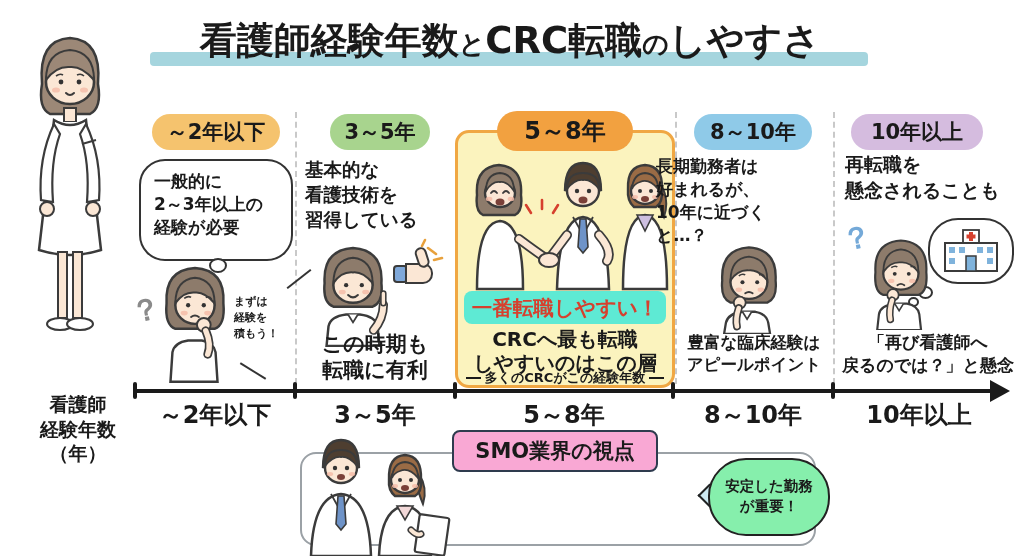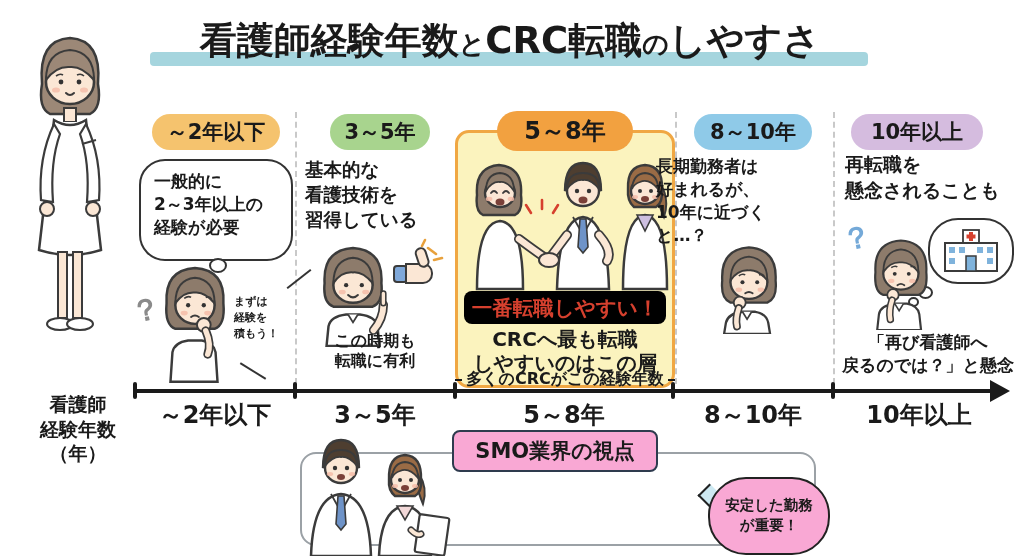--- a/index.html
+++ b/index.html
@@ -24,21 +24,21 @@
   .axis-line{left:133px;top:389px;width:860px;height:4px;background:#1a1a1a;border-radius:2px;}
   .axis-arrow{left:990px;top:380px;width:0;height:0;border-left:20px solid #1a1a1a;border-top:11px solid transparent;border-bottom:11px solid transparent;}
   .tick{top:382px;width:4px;height:17px;background:#1a1a1a;border-radius:2px;}
   .axis-label{top:399px;text-align:center;font-weight:bold;font-size:24px;}
   
   .coltext{font-weight:bold;line-height:1.35;}
   .slash{border-top:2.5px solid #333;width:30px;height:0;}
   .note-line{width:15px;height:0;border-top:2.5px solid #1a1a1a;}
   
   .panel{background:#FBF3BE;border:3.5px solid #F0A743;border-radius:14px;box-sizing:border-box;}
-  .redband{background:#000000;border-radius:8px;display:flex;align-items:center;justify-content:center;color:#D6402E;font-weight:bold;font-size:20.5px;}
+  .redband{background:#5eead4;border-radius:8px;display:flex;align-items:center;justify-content:center;color:#D6402E;font-weight:bold;font-size:20.5px;}
   
   .smo-box{border:2.5px solid #9ba1a6;border-radius:16px;box-sizing:border-box;}
   .smo-badge{background:#CFE9F1;border:2.5px solid #2E3B4E;border-radius:8px;display:flex;align-items:center;justify-content:center;font-weight:bold;font-size:21px;z-index:3;}
   .smo-bubble{background:#CDE9F2;border:2.5px solid #222;border-radius:38px;display:flex;align-items:center;justify-content:center;text-align:center;font-weight:bold;font-size:14.5px;line-height:1.35;z-index:3;}
   .smo-bubble-tail{width:15px;height:15px;background:#CDE9F2;border-left:2.5px solid #222;border-bottom:2.5px solid #222;transform:rotate(45deg);z-index:2;}
   .qmark{font-weight:bold;z-index:4;}
   svg{display:block;}
 </style>
 </head>
 <body>
@@ -128,21 +128,21 @@
     <path d="M70,96 Q80,84 80,70" stroke="#FBE7D5" stroke-width="6" fill="none" stroke-linecap="round"></path>
     <rect x="77.5" y="56" width="5" height="15" rx="2.5" fill="#FBE7D5" stroke="#3b3b3b" stroke-width="1.6"></rect>
   </svg>
   <svg class="abs" style="left:392px;top:238px;" width="54" height="50" viewBox="0 0 54 50">
     <path d="M36,10 L44,16 M42,22 L50,20" stroke="#E8A13C" stroke-width="2.6" stroke-linecap="round"></path>
     <path d="M30,8 L33,2" stroke="#E8A13C" stroke-width="2.6" stroke-linecap="round"></path>
     <rect x="2" y="28" width="13" height="16" rx="3" fill="#7FA8D9" stroke="#3b3b3b" stroke-width="2"></rect>
     <path d="M14,26 h17 a9,9 0 0 1 9,9 v1 a9,9 0 0 1 -9,9 H14 Z" fill="#FBE7D5" stroke="#3b3b3b" stroke-width="2"></path>
     <rect x="25" y="10" width="10" height="19" rx="5" fill="#FBE7D5" stroke="#3b3b3b" stroke-width="2" transform="rotate(-18 30 19)"></rect>
   </svg>
-  <div class="abs coltext pre" style="left:295px;top:331px;width:160px;text-align:center;font-size:16px;line-height:1.25;">この時期も
+  <div class="abs coltext pre" style="left:295px;top:331px;width:160px;text-align:center;font-size:21px;line-height:1.25;">この時期も
 転職に有利</div>
 
   <div class="abs panel" style="left: 455px; top: 130px; width: 220px; height: 258px; background-color: rgb(251, 243, 190);"></div>
   <div class="abs badge" style="left: 497px; top: 111px; width: 136px; height: 40px; font-size: 24px; border-radius: 21px; background-color: rgb(242, 161, 64);">5～8年</div>
   <svg class="abs" style="left:461px;top:153px;" width="208" height="138" viewBox="0 0 208 138">
 
     <path d="M16,136 Q16,70 39,68 Q62,70 62,136 Z" fill="#fff" stroke="#3b3b3b" stroke-width="2.5"></path>
     <path d="M16,42 Q14,14 38,12 Q62,14 60,42 Q62,58 54,62 L22,62 Q14,58 16,42 Z" fill="#8D7B6B" stroke="#3b3b3b" stroke-width="2.4"></path>
     <ellipse cx="39" cy="40" rx="15" ry="14" fill="#FBE7D5" stroke="#3b3b3b" stroke-width="2.4"></ellipse>
     <path d="M25,38 Q25,21 39,20 Q53,21 53,38 Q46,28 39,29 Q31,28 25,38 Z" fill="#8D7B6B" stroke="#3b3b3b" stroke-width="1.8"></path>
@@ -181,21 +181,21 @@
       <circle cx="190" cy="38" r="2" fill="#333"></circle>
     <ellipse cx="184" cy="46" rx="4" ry="3" fill="#7A4038"></ellipse>
     <ellipse cx="174" cy="44" rx="3" ry="2" fill="#F5BCA8" opacity="0.85"></ellipse>
       <ellipse cx="194" cy="44" rx="3" ry="2" fill="#F5BCA8" opacity="0.85"></ellipse>
   </svg>
   <div class="abs redband" style="left: 464px; top: 291px; width: 202px; height: 33px; color: rgb(214, 64, 46);">一番転職しやすい！</div>
   <div class="abs coltext pre" style="left:455px;top:327px;width:220px;text-align:center;font-size:20px;line-height:1.2;">CRCへ最も転職
 しやすいのはこの層</div>
   <div class="abs" style="left:455px;top:369px;width:220px;display:flex;align-items:center;justify-content:center;gap:4px;">
     <div class="note-line"></div>
-    <span class="bold" style="font-size:16px;white-space:nowrap;text-align:right;">多くのCRCがこの経験年数</span>
+    <span class="bold" style="font-size:13px;white-space:nowrap;text-align:right;">多くのCRCがこの経験年数</span>
     <div class="note-line"></div>
   </div>
 
   <div class="abs badge" style="left: 694px; top: 114px; width: 118px; height: 36px; background-color: rgb(143, 202, 232);">8～10年</div>
   <div class="abs coltext pre" style="left:656px;top:155px;width:150px;font-size:17px;">長期勤務者は
 好まれるが、
 10年に近づくと…？</div>
   <svg class="abs" style="left:702px;top:238px;" width="92" height="96" viewBox="0 0 100 104">
     <path d="M24,104 L26,92 Q28,82 44,80 L58,80 Q70,82 72,92 L74,104 Z" fill="#fff" stroke="#3b3b3b" stroke-width="2.5"></path>
     <path d="M44,80 L49,88 L54,80" fill="#fff" stroke="#3b3b3b" stroke-width="1.8"></path>
@@ -205,20 +205,22 @@
     <path d="M40,41 q4,-3 7,-1 M62,40 q4,-2 6,2" stroke="#3b3b3b" stroke-width="1.7" fill="none"></path>
     <circle cx="44" cy="48" r="2.2" fill="#333"></circle>
       <circle cx="60" cy="48" r="2.2" fill="#333"></circle>
     <ellipse cx="40" cy="56" rx="3.6" ry="2.4" fill="#F5BCA8" opacity="0.85"></ellipse>
       <ellipse cx="64" cy="56" rx="3.6" ry="2.4" fill="#F5BCA8" opacity="0.85"></ellipse>
     <path d="M47,60 q4,-3 8,0" stroke="#3b3b3b" stroke-width="2" fill="none" stroke-linecap="round"></path>
     <circle cx="41" cy="70" r="6.5" fill="#FBE7D5" stroke="#3b3b3b" stroke-width="2"></circle>
     <path d="M40,76 Q36,88 38,96" stroke="#3b3b3b" stroke-width="8.5" fill="none" stroke-linecap="round"></path>
     <path d="M40,76 Q36,88 38,96" stroke="#FBE7D5" stroke-width="5" fill="none" stroke-linecap="round"></path>
   </svg>
+  <div class="abs coltext pre" style="left:674px;top:332px;width:160px;text-align:center;font-size:16.5px;">豊富な臨床経験は
+アピールポイント</div>
 
   <div class="abs badge" style="left: 851px; top: 114px; width: 132px; height: 36px; background-color: rgb(213, 188, 223);">10年以上</div>
   <div class="abs coltext pre" style="left:845px;top:152px;font-size:19px;">再転職を
 懸念されることも</div>
   <span class="abs qmark" style="left:842px;top:218px;font-size:30px;color:#74A9D8;transform:rotate(-12deg);">？</span>
   <div class="abs bubble" style="left:928px;top:218px;width:86px;height:66px;border-radius:30px;display:flex;align-items:center;justify-content:center;">
     <svg width="58" height="46" viewBox="0 0 58 46">
       <rect x="21" y="2" width="16" height="13" fill="#fff" stroke="#3b3b3b" stroke-width="1.8"></rect>
       <rect x="27" y="4" width="4" height="9" fill="#D6402E"></rect>
         <rect x="24.5" y="6.5" width="9" height="4" fill="#D6402E"></rect>
@@ -292,16 +294,16 @@
     <ellipse cx="112" cy="58" rx="4" ry="3" fill="#7A4038"></ellipse>
     <ellipse cx="102" cy="56" rx="3" ry="2" fill="#F5BCA8" opacity="0.85"></ellipse>
       <ellipse cx="122" cy="56" rx="3" ry="2" fill="#F5BCA8" opacity="0.85"></ellipse>
 
     <rect x="124" y="86" width="30" height="38" rx="2" fill="#fff" stroke="#3b3b3b" stroke-width="2.2" transform="rotate(8 139 105)"></rect>
     <path d="M118,100 Q124,106 128,104" stroke="#3b3b3b" stroke-width="7" fill="none" stroke-linecap="round"></path>
     <path d="M118,100 Q124,106 128,104" stroke="#FBE7D5" stroke-width="4" fill="none" stroke-linecap="round"></path>
   </svg>
   <div class="abs smo-badge" style="left: 452px; top: 430px; width: 202px; height: 38px; background-color: #f9a8d4;">SMO業界の視点</div>
   <div class="abs smo-bubble-tail" style="left:701px;top:487px;"></div>
-  <div class="abs smo-bubble pre" style="left: 708px; top: 458px; width: 118px; height: 74px; background-color: #f9a8d4; margin-top: 19px;">安定した勤務
+  <div class="abs smo-bubble pre" style="left: 708px; top: 458px; width: 118px; height: 74px; background-color: #86efac;">安定した勤務
 が重要！</div>
 
 </div>
 
 </body></html>

